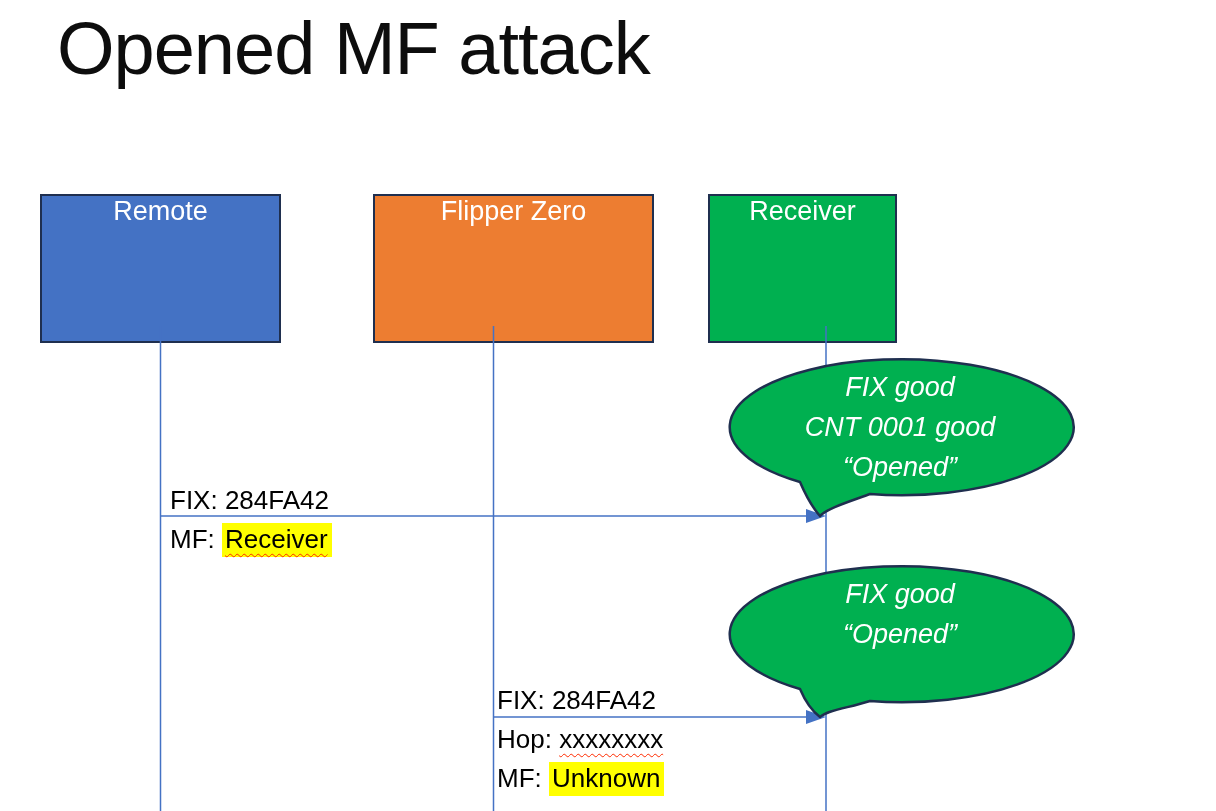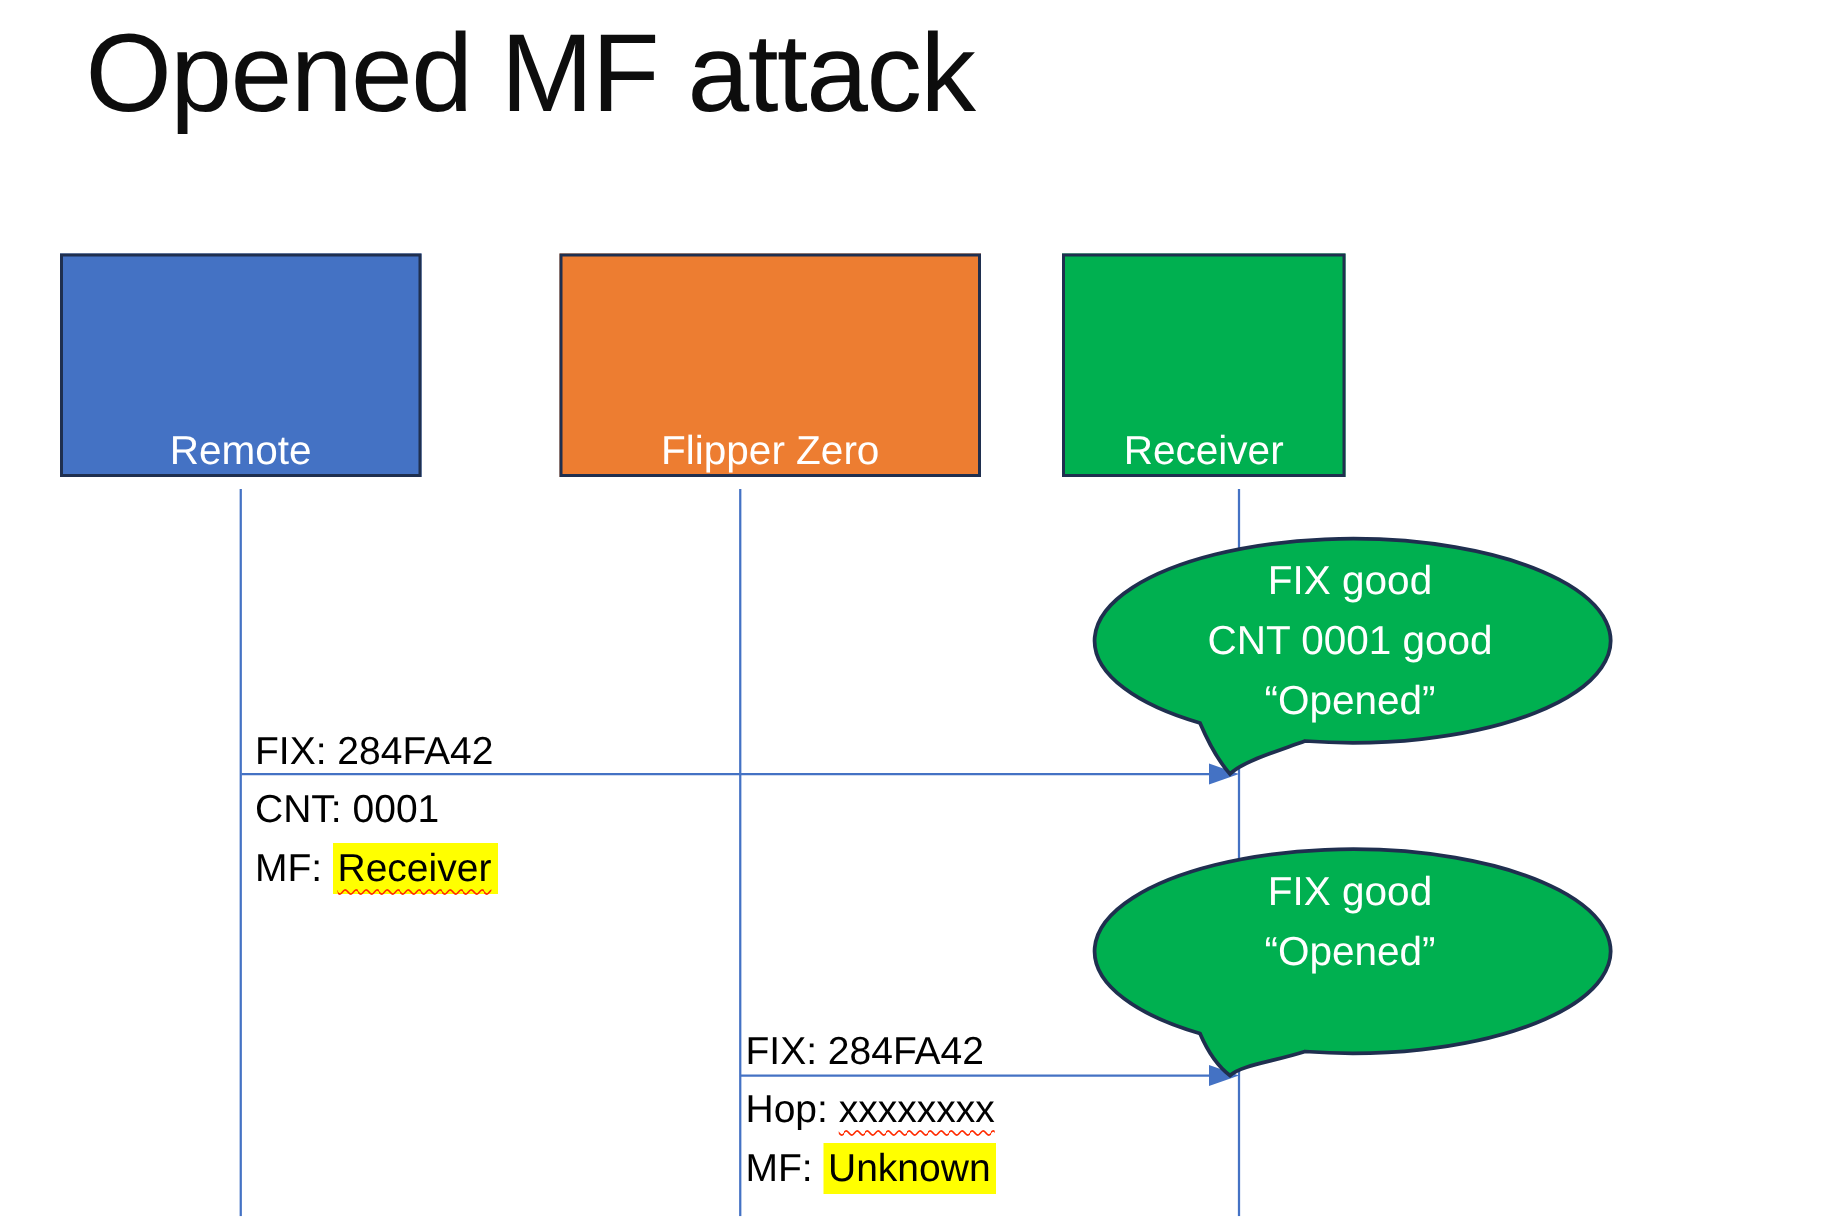--- a/index.html
+++ b/index.html
@@ -6,32 +6,32 @@
   .stage{
     position:relative;width:1216px;height:811px;background:#ffffff;
     font-family:"Liberation Sans",sans-serif;overflow:hidden;
   }
   .slide-title{
     position:absolute;left:57px;top:6px;
     font-size:74px;font-weight:300;letter-spacing:-1px;color:#0d0d0d;
     white-space:nowrap;
   }
   .actor-box{
-    position:absolute;top:169px;height:149px;box-sizing:border-box;
+    position:absolute;top:194px;height:149px;box-sizing:border-box;
     border:2.5px solid #1F2F4F;
-    display:flex;align-items:flex-end;justify-content:center;
+    display:flex;align-items:flex-start;justify-content:center;
     color:#ffffff;font-size:27px;
   }
   .actor-remote{left:40px;width:241px;}
   .actor-flipper{left:373px;width:281px;}
   .actor-receiver{left:708px;width:189px;}
   .diagram-svg{position:absolute;left:0;top:0;width:1216px;height:811px;}
   .callout-text{
     position:absolute;left:728px;width:344px;text-align:center;
-    color:#ffffff;font-size:27px;line-height:40px;
+    color:#ffffff;font-size:27px;line-height:40px;font-style:italic;
   }
   .callout-1{top:367px;}
   .callout-2{top:574px;}
   .msg-label{
     position:absolute;color:#000000;font-size:26px;line-height:39px;
     white-space:nowrap;
   }
   .msg-1{left:170px;top:481px;}
   .msg-2{left:497px;top:681px;}
   .hl{background:#FFFF00;padding:1px 4px 3px 3px;}
@@ -81,21 +81,20 @@
     <div>“Opened”</div>
   </div>
 
   <div class="callout-text callout-2">
     <div>FIX good</div>
     <div>“Opened”</div>
   </div>
 
   <div class="msg-label msg-1">
     <div>FIX: 284FA42</div>
-    <div>CNT: 0001</div>
     <div><span>MF: </span><span class="hl sq">Receiver</span></div>
   </div>
 
   <div class="msg-label msg-2">
     <div>FIX: 284FA42</div>
     <div><span>Hop: </span><span class="sq">xxxxxxxx</span></div>
     <div><span>MF: </span><span class="hl">Unknown</span></div>
   </div>
 
 </div>

